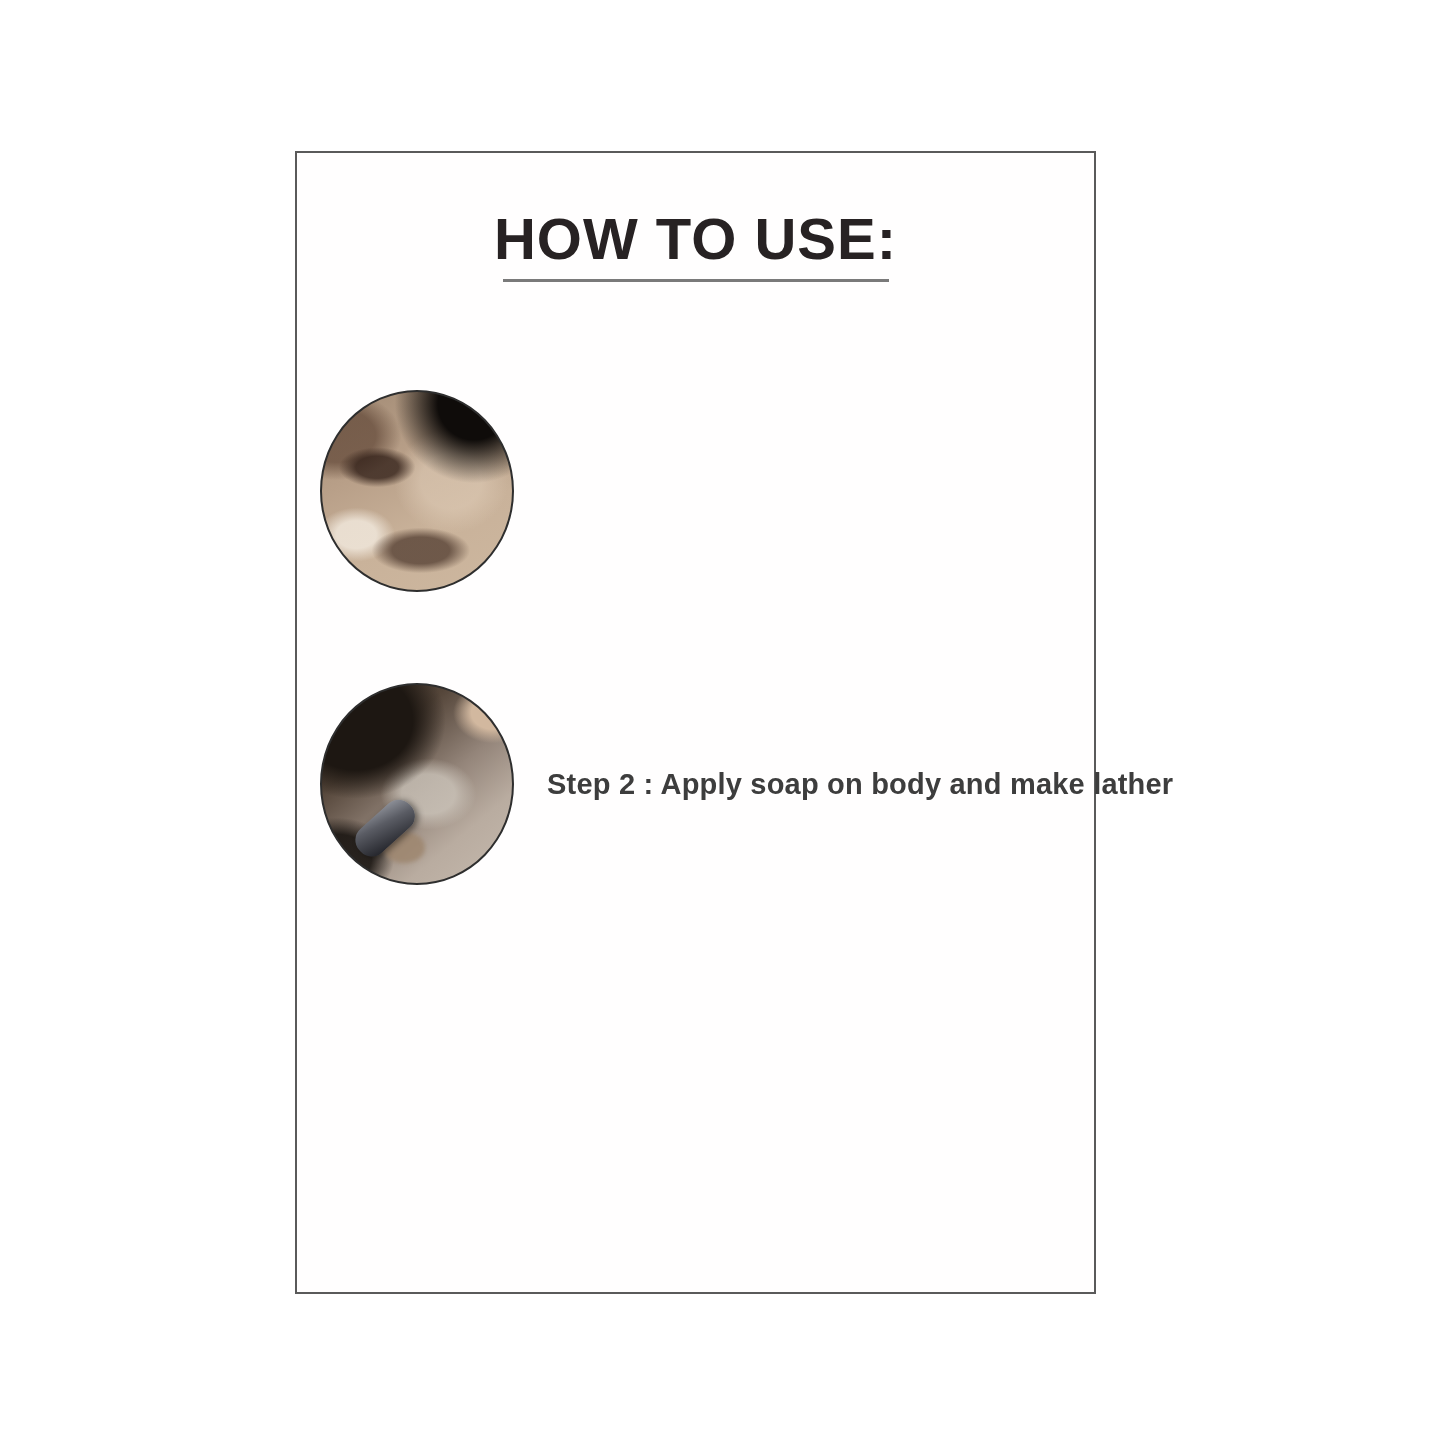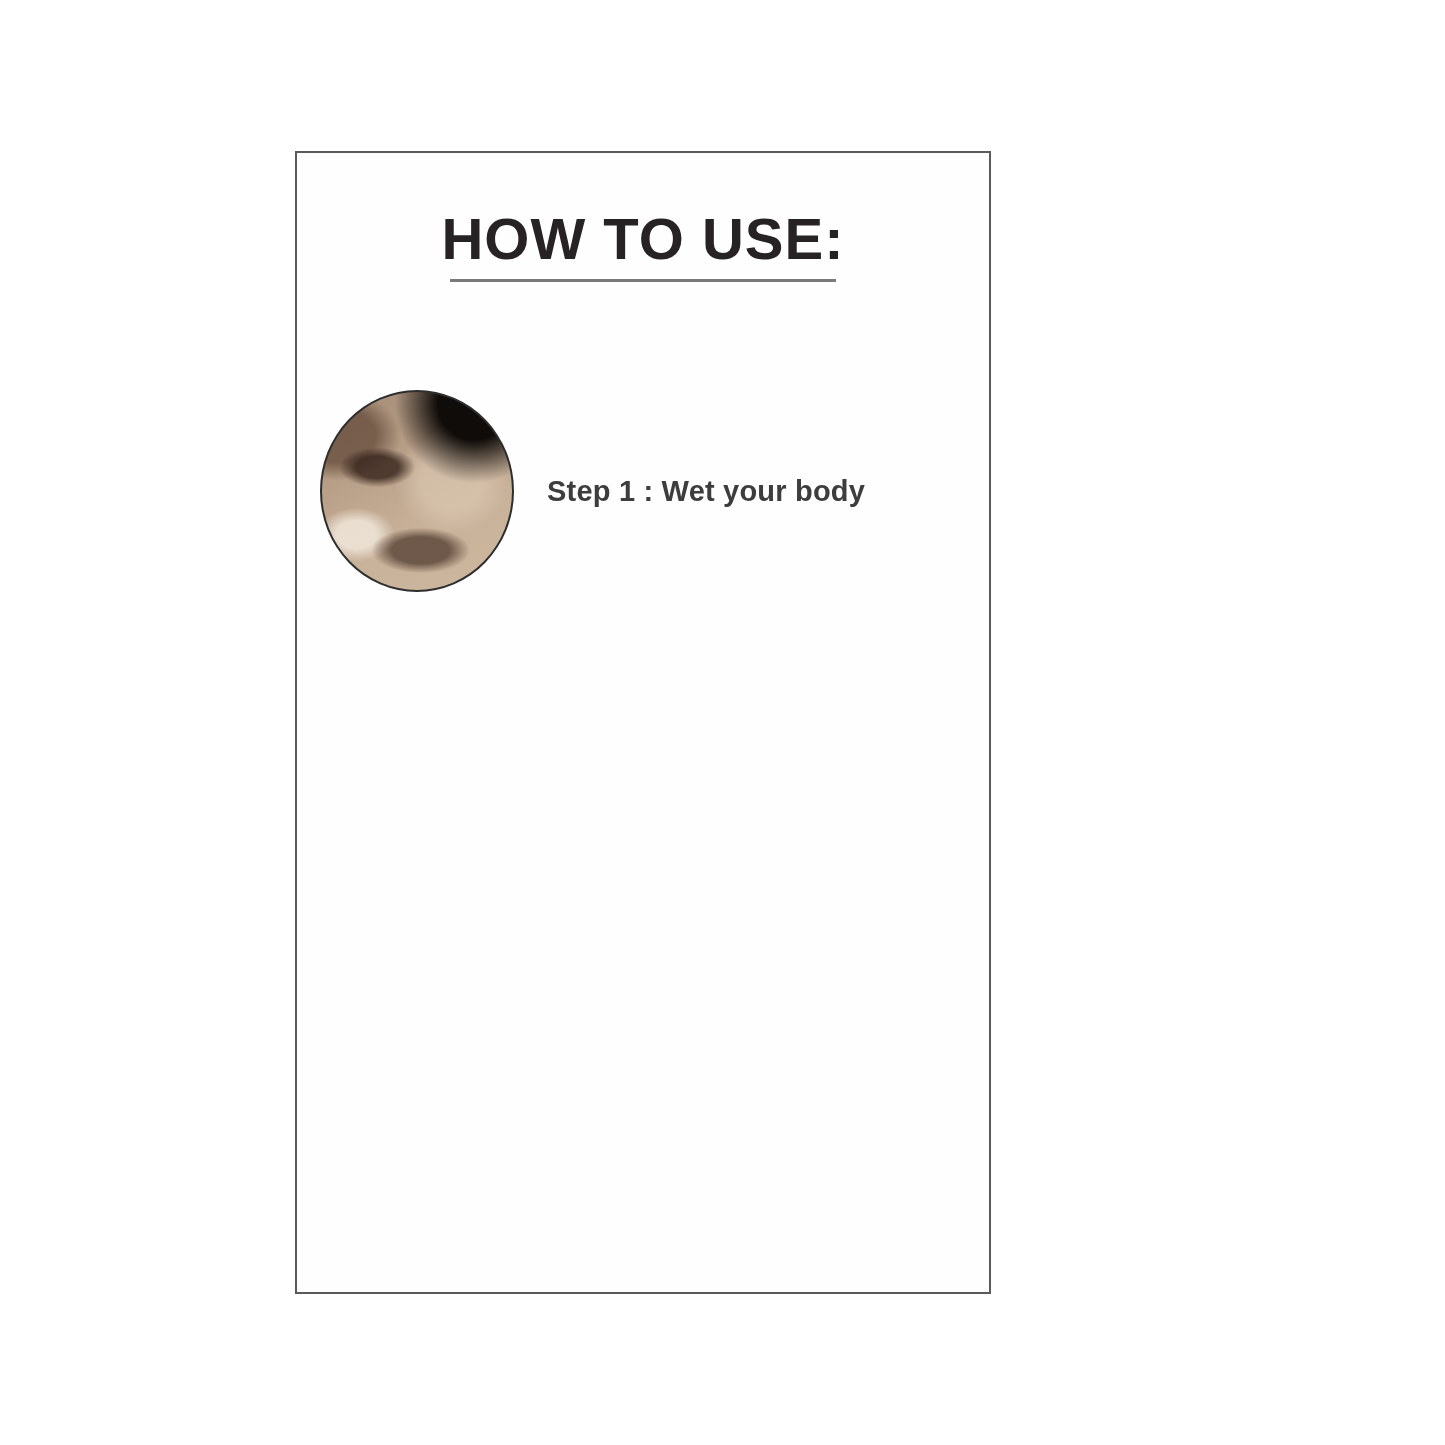--- a/index.html
+++ b/index.html
@@ -6,21 +6,21 @@
   .stage {
     position: relative;
     width: 1445px; height: 1445px;
     background: #ffffff;
     font-family: "Liberation Sans", sans-serif;
     overflow: hidden;
   }
   .card {
     position: absolute;
     left: 295px; top: 151px;
-    width: 696px; height: 1143px;
+    width: 801px; height: 1143px;
     box-sizing: border-box;
     border: 2px solid #5a5a5a;
     background: #fffefe;
   }
   .title {
     position: absolute;
     top: 56px; left: 0; width: 100%;
     margin: 0;
     text-align: center;
     font-size: 58px; line-height: 60px;
@@ -154,19 +154,25 @@
 <body>
 
 <div class="stage">
   <div class="card">
 
     <h1 class="title">HOW TO USE:</h1>
     <div class="title-underline"></div>
 
     <div class="step step-1">
       <div class="photo photo-wet"></div>
-      <div class="step-label">Step 1 : Wet your body</div>
     </div>
 
+    <div class="step step-2">
+      <div class="photo photo-soap">
+        <div class="soap-hand"></div>
+        <div class="soap-bar"></div>
+      </div>
+      <div class="step-label">Step 2 : Apply soap on body and make lather</div>
+    </div>
 
 
   </div>
 </div>
 
 </body></html>

